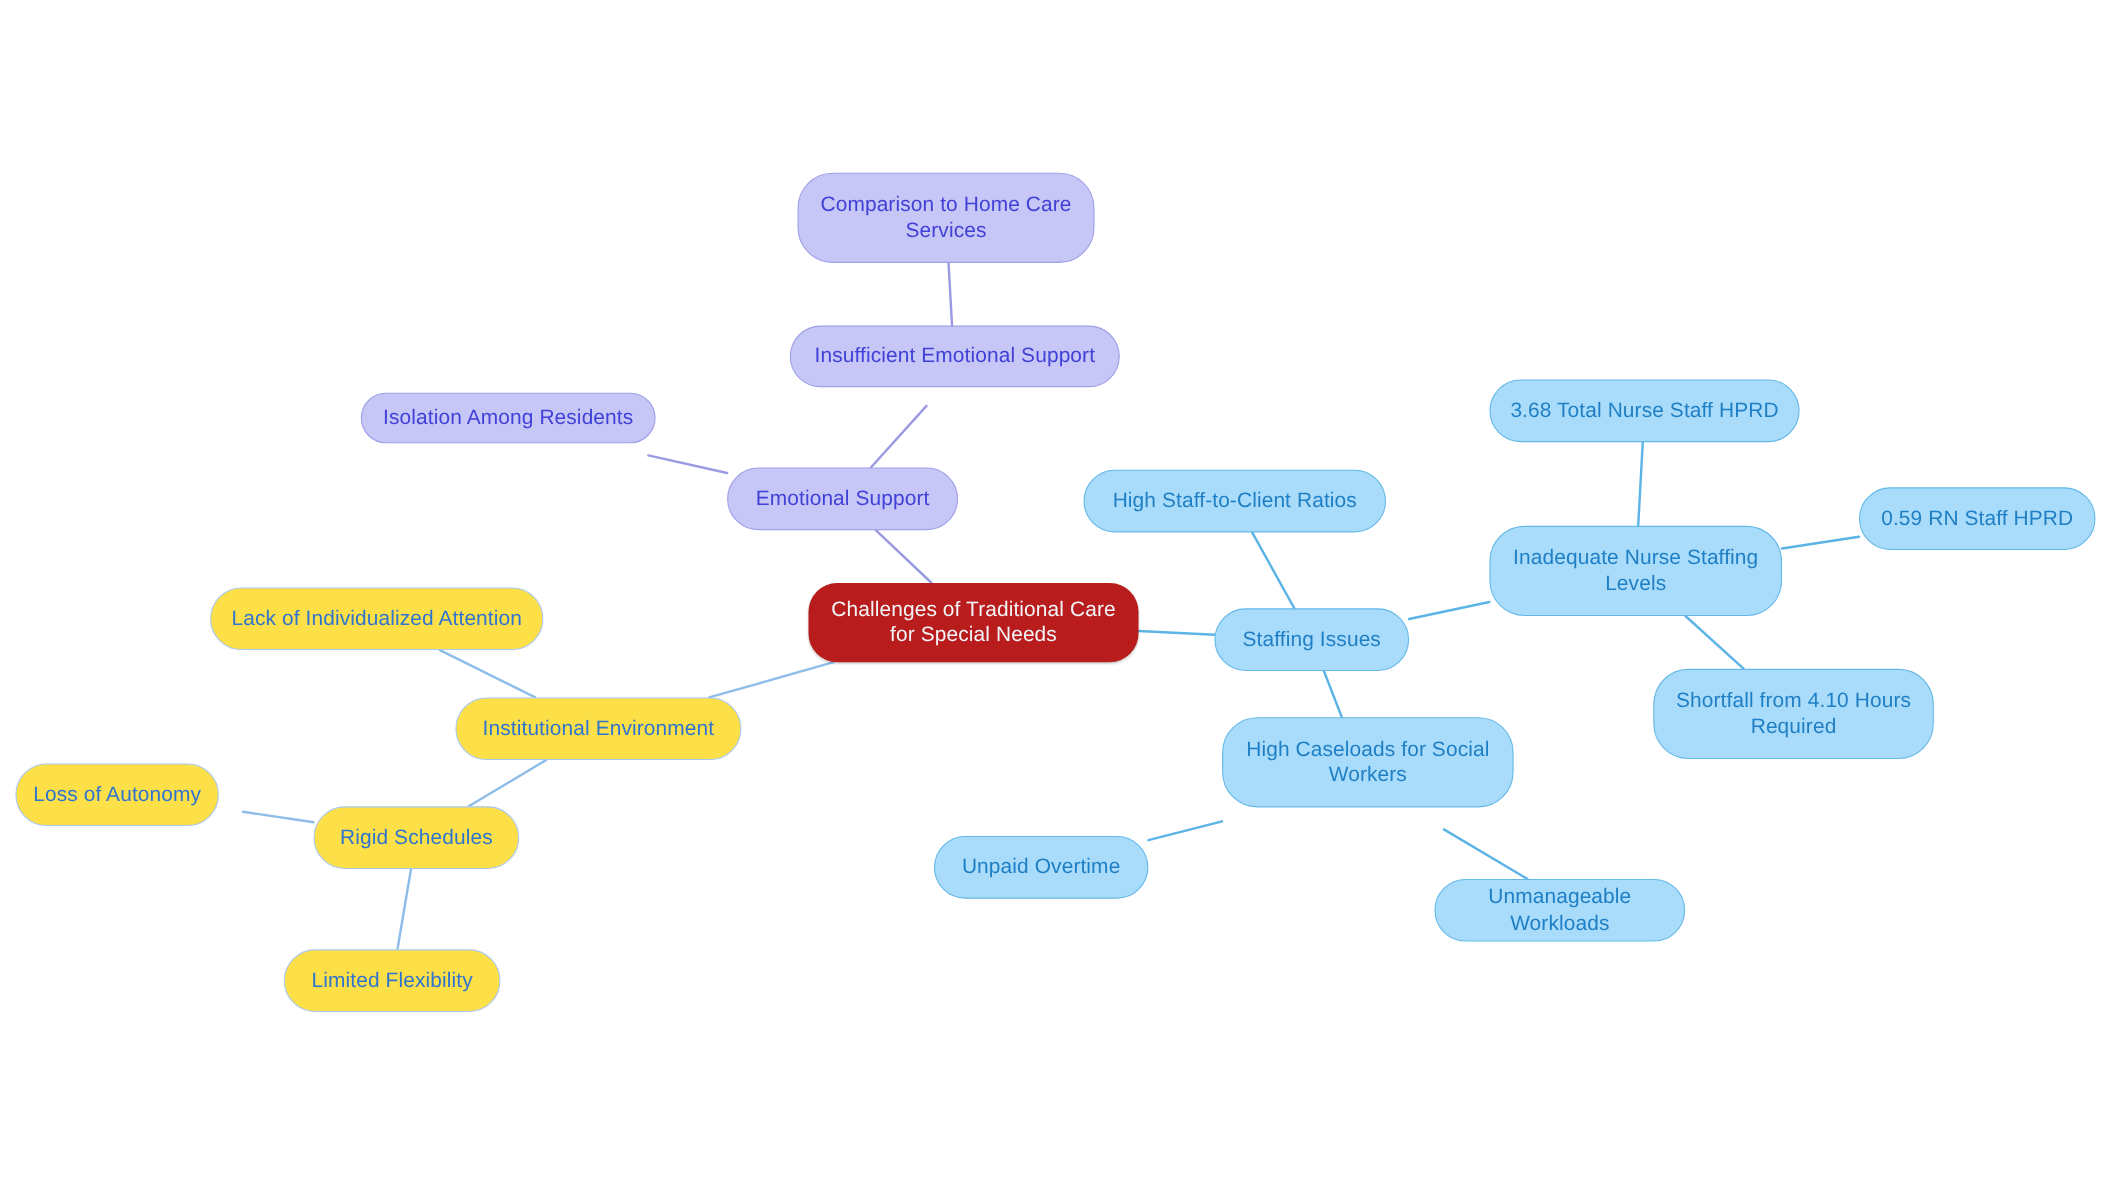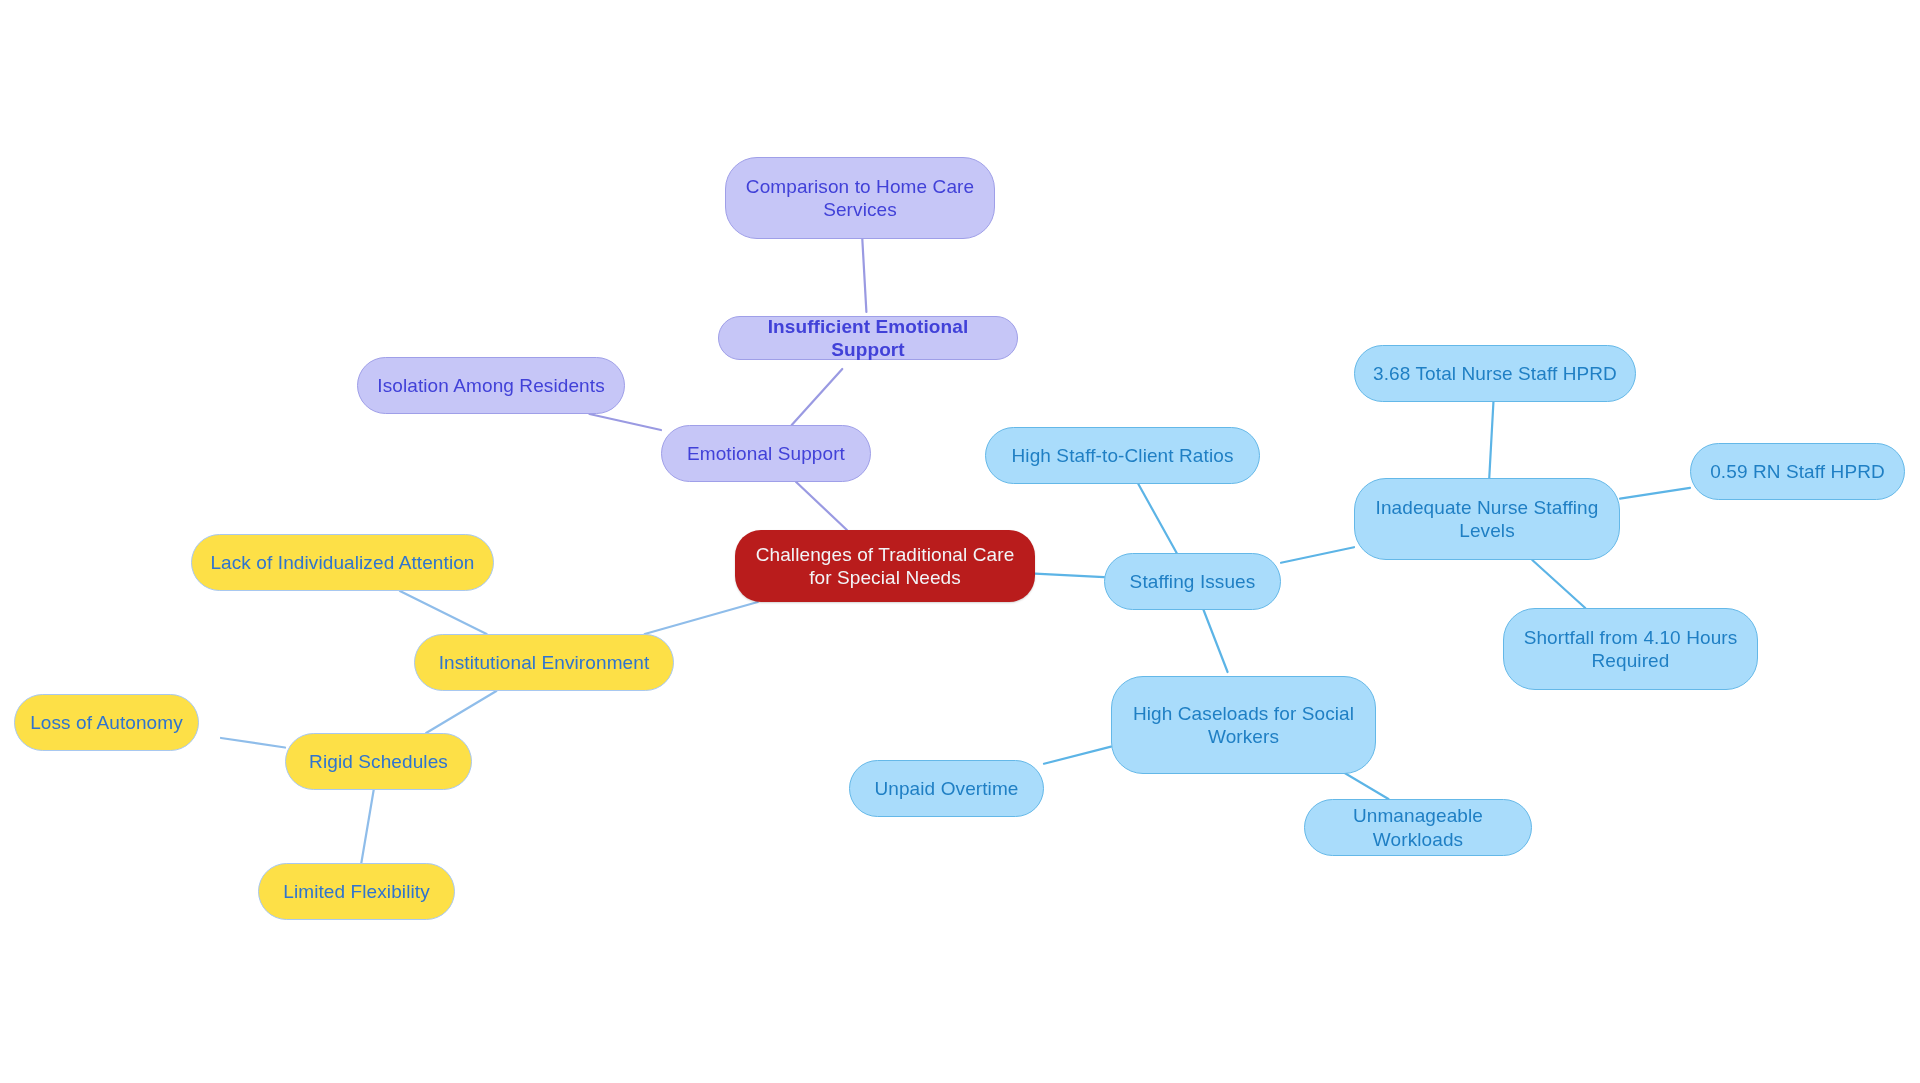--- a/index.html
+++ b/index.html
@@ -98,28 +98,28 @@
       <div class="node node-root" style="left: 735px; top: 530px; width: 300px; height: 72px;"><span>Challenges of Traditional Care
 for Special Needs</span></div>
       <div class="node node-blue-strong" style="left: 1104px; top: 553px; width: 177px; height: 57px;"><span>Staffing Issues</span></div>
       <div class="node node-blue-strong" style="left: 985px; top: 427px; width: 275px; height: 57px;"><span>High Staff-to-Client Ratios</span></div>
       <div class="node node-blue-strong" style="left: 1354px; top: 478px; width: 266px; height: 82px;"><span>Inadequate Nurse Staffing
 Levels</span></div>
       <div class="node node-blue-strong" style="left: 1354px; top: 345px; width: 282px; height: 57px;"><span>3.68 Total Nurse Staff HPRD</span></div>
       <div class="node node-blue-strong" style="left: 1690px; top: 443px; width: 215px; height: 57px;"><span>0.59 RN Staff HPRD</span></div>
       <div class="node node-blue-strong" style="left: 1503px; top: 608px; width: 255px; height: 82px;"><span>Shortfall from 4.10 Hours
 Required</span></div>
-      <div class="node node-blue-strong" style="left: 1111px; top: 676px; width: 265px; height: 98px;"><span>High Caseloads for Social
+      <div class="node node-blue-strong" style="left: 1111px; top: 652px; width: 265px; height: 82px;"><span>High Caseloads for Social
 Workers</span></div>
       <div class="node node-blue-strong" style="left: 849px; top: 760px; width: 195px; height: 57px;"><span>Unpaid Overtime</span></div>
       <div class="node node-blue-strong" style="left: 1304px; top: 799px; width: 228px; height: 57px;"><span>Unmanageable Workloads</span></div>
       <div class="node node-blue-pale" style="left: 414px; top: 634px; width: 260px; height: 57px;"><span>Institutional Environment</span></div>
       <div class="node node-blue-pale" style="left: 191px; top: 534px; width: 303px; height: 57px;"><span>Lack of Individualized Attention</span></div>
       <div class="node node-blue-pale" style="left: 285px; top: 733px; width: 187px; height: 57px;"><span>Rigid Schedules</span></div>
       <div class="node node-blue-pale" style="left: 14px; top: 694px; width: 185px; height: 57px;"><span>Loss of Autonomy</span></div>
       <div class="node node-blue-pale" style="left: 258px; top: 863px; width: 197px; height: 57px;"><span>Limited Flexibility</span></div>
       <div class="node node-purple" style="left: 661px; top: 425px; width: 210px; height: 57px;"><span>Emotional Support</span></div>
-      <div class="node node-purple" style="left: 718px; top: 316px; width: 300px; height: 44px; font-weight: bold;"><span>Insufficient Emotional Support</span></div>
+      <div class="node node-purple" style="left: 718px; top: 296px; width: 300px; height: 56px;"><span>Insufficient Emotional Support</span></div>
       <div class="node node-purple" style="left: 725px; top: 157px; width: 270px; height: 82px;"><span>Comparison to Home Care
 Services</span></div>
-      <div class="node node-purple" style="left: 328px; top: 357px; width: 268px; height: 57px; margin-left: 29px;"><span>Isolation Among Residents</span></div>
+      <div class="node node-purple" style="left: 328px; top: 357px; width: 268px; height: 46px;"><span>Isolation Among Residents</span></div>
     </div>
 </div>
 
 </body></html>

